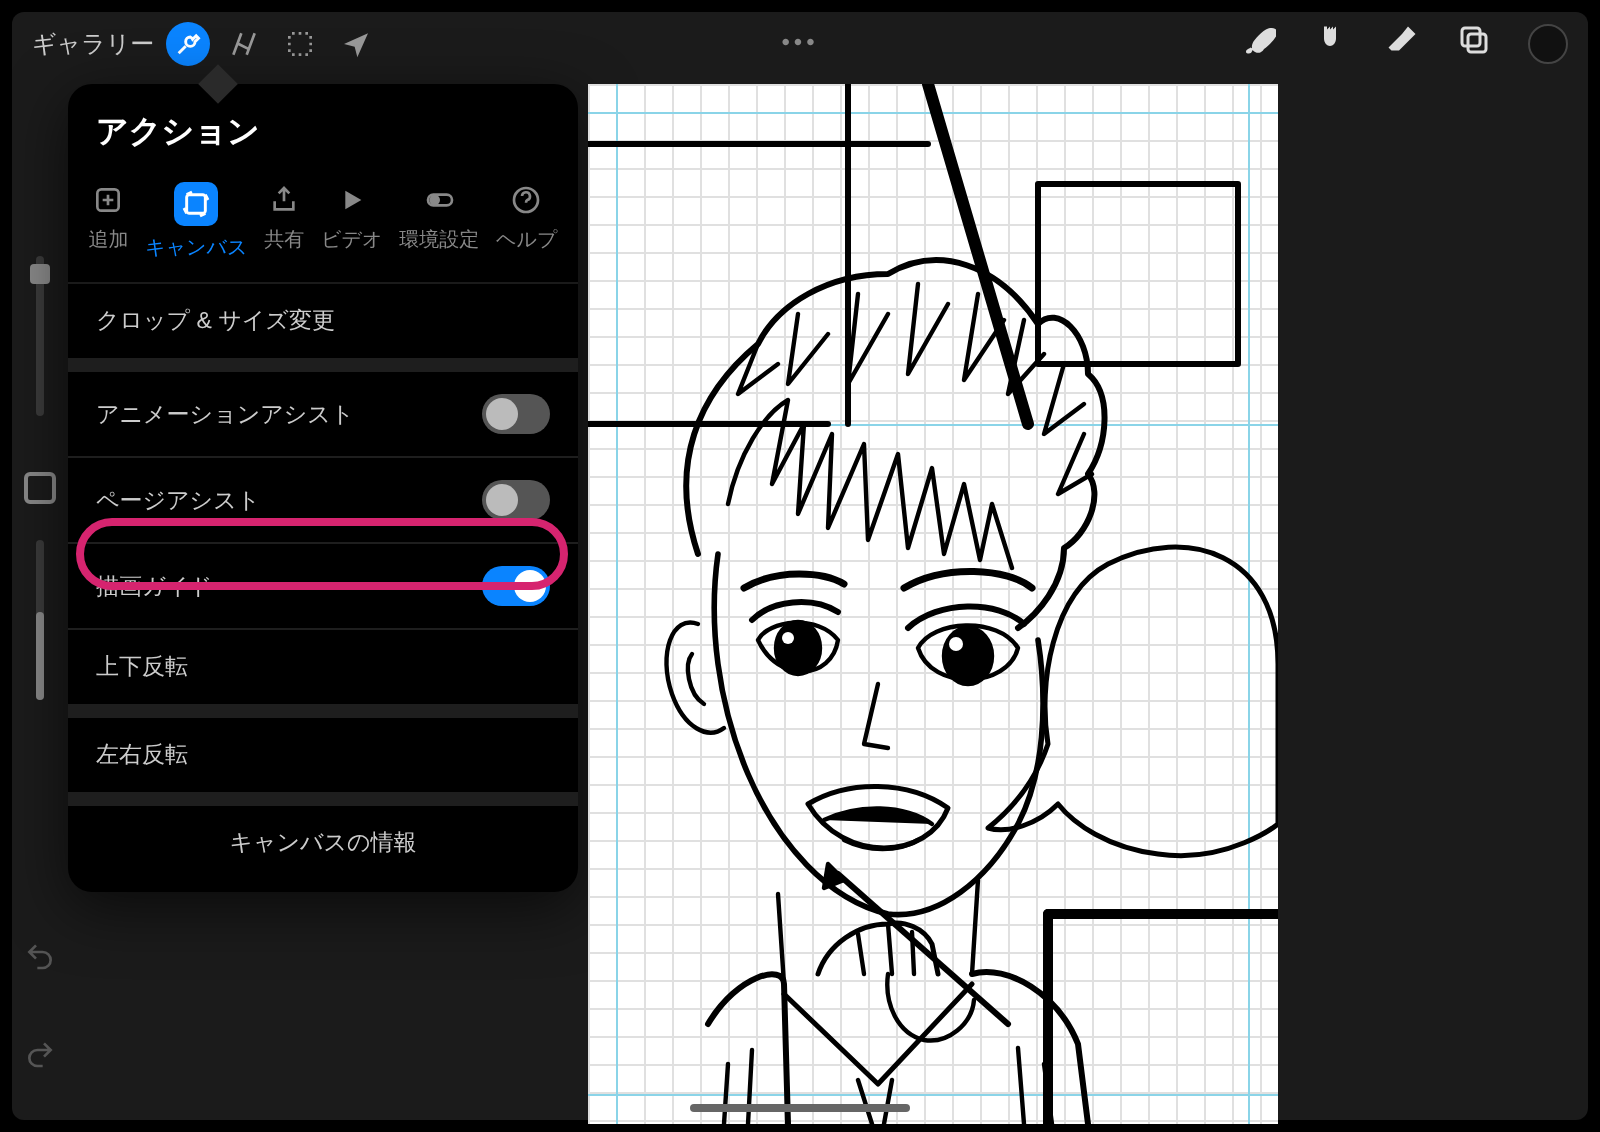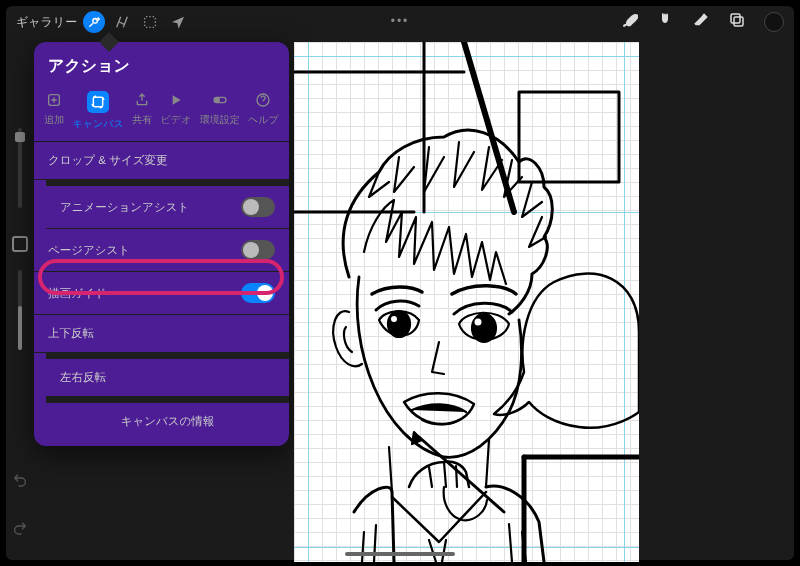--- a/index.html
+++ b/index.html
@@ -28,33 +28,33 @@
   .sidebar { position: absolute; left: 0; top: 32px; bottom: 0; width: 28px; display: flex; flex-direction: column; align-items: center; gap: 18px; padding-top: 90px; }
   .sidebar .bar { width: 4px; height: 80px; background: #3a3a3a; border-radius: 2px; position: relative; }
   .sidebar .bar.top .knob { position: absolute; top: 4px; left: -3px; width: 10px; height: 10px; background: #888; border-radius: 2px; }
   .sidebar .bar.bot .fill { position: absolute; bottom: 0; left: 0; right: 0; height: 55%; background: #888; border-radius: 2px; }
   .sidebar .sq { width: 16px; height: 16px; border: 2px solid #888; border-radius: 3px; margin-top: 10px; }
   .sidebar .undo, .sidebar .redo { color: #555; margin-top: auto; }
   .sidebar .undo svg, .sidebar .redo svg { width: 16px; height: 16px; }
   .sidebar .redo { margin-bottom: 20px; margin-top: 10px; }
 
   
-  .panel { position: absolute; left: 28px; top: 36px; width: 255px; background: #4c1d95; border-radius: 12px; box-shadow: 0 8px 30px rgba(0,0,0,.6); padding-bottom: 6px; }
+  .panel { position: absolute; left: 28px; top: 36px; width: 255px; background: #000000; border-radius: 12px; box-shadow: 0 8px 30px rgba(0,0,0,.6); padding-bottom: 6px; }
   .panel:before { content: ""; position: absolute; top: -7px; left: 68px; width: 14px; height: 14px; background: #2a2a2a; transform: rotate(45deg); }
   .panel-title { color: #fff; font-size: 16px; font-weight: 600; padding: 14px 14px 10px; }
   .panel-tabs { display: flex; justify-content: space-around; padding: 4px 6px 10px; border-bottom: 1px solid #1a1a1a; }
   .ptab { display: flex; flex-direction: column; align-items: center; gap: 4px; color: #888; font-size: 10px; }
   .ptab.active { color: #0a84ff; }
   .ptab .ticon { width: 18px; height: 18px; display: flex; align-items: center; justify-content: center; }
   .ptab .ticon svg { width: 16px; height: 16px; }
   .ptab.active .ticon { background: #0a84ff; color: #fff; border-radius: 5px; padding: 2px; width: 22px; height: 22px; }
 
   .panel-list { }
   .prow { display: flex; align-items: center; justify-content: space-between; padding: 11px 14px; color: #ccc; font-size: 11.5px; border-bottom: 1px solid #1e1e1e; }
-  .prow.sep { border-top: 6px solid #1e1e1e; margin-left: 12px; }
+  .prow.sep { border-top: 6px solid #1e1e1e; }
   .prow:last-child { border-bottom: none; justify-content: center; }
   .toggle { width: 34px; height: 20px; background: #555; border-radius: 10px; position: relative; }
   .toggle .knob { width: 16px; height: 16px; background: #bbb; border-radius: 50%; position: absolute; top: 2px; left: 2px; }
   .toggle.on { background: #0a84ff; }
   .toggle.on .knob { left: auto; right: 2px; background: #fff; }
 
   
   .highlight-ring { position: absolute; left: 32px; top: 253px; width: 246px; height: 36px; border: 4px solid #d6246f; border-radius: 18px; pointer-events: none; }
 
   

